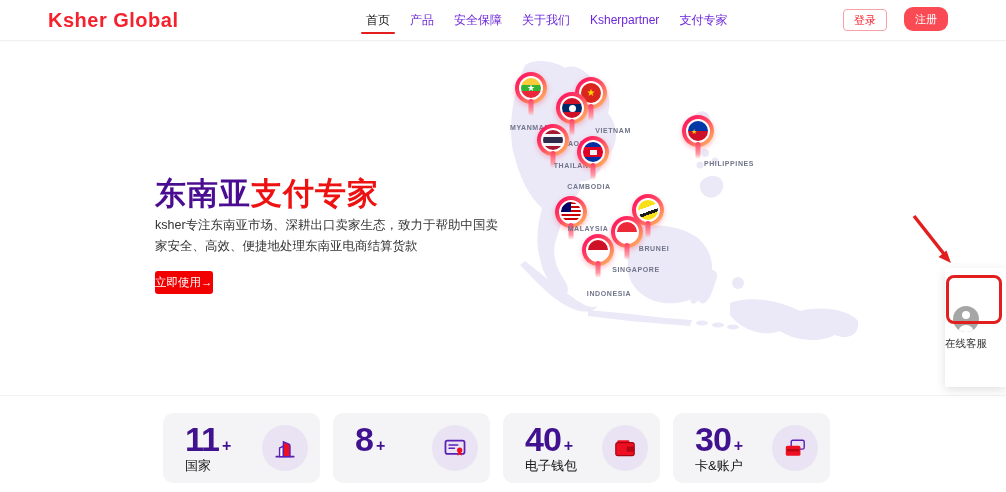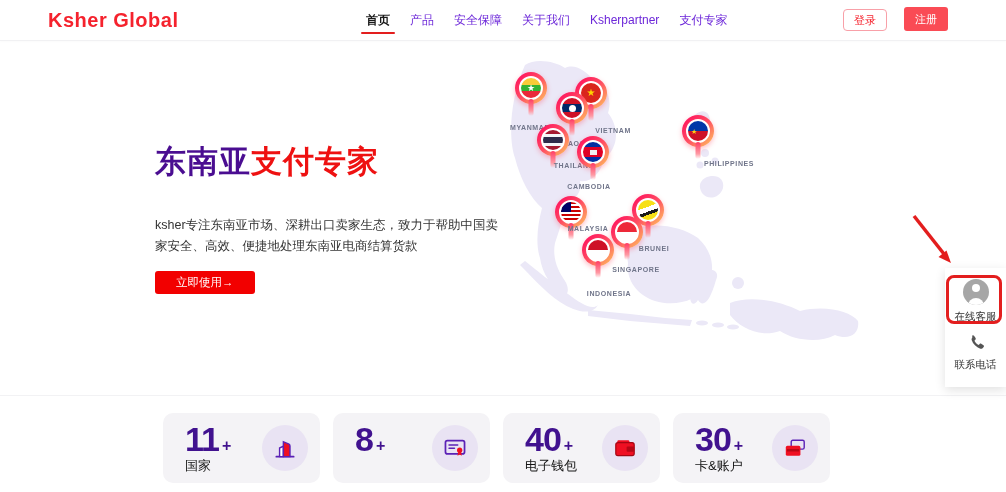--- a/index.html
+++ b/index.html
@@ -4,32 +4,32 @@
 <style>
   html,body{margin:0;padding:0;}
   body{width:1006px;height:492px;background:#fff;font-family:"Liberation Sans","DejaVu Sans",sans-serif;overflow:hidden;}
   #page{position:relative;width:1006px;height:492px;background:#fff;overflow:hidden;}
 
   
   .header{position:absolute;left:0;top:0;width:1006px;height:40px;background:#fff;border-bottom:1px solid #f1f1f3;box-shadow:0 1px 2px rgba(0,0,0,.02);z-index:6;}
   .logo{position:absolute;left:48px;top:0;height:40px;line-height:40px;font-size:20px;font-weight:700;color:#f5222d;letter-spacing:.5px;}
   .nav{position:absolute;left:366px;top:0;height:40px;display:flex;align-items:center;gap:20px;}
   .nav-item{position:relative;font-size:12px;color:#6d28d9;cursor:pointer;white-space:nowrap;height:40px;line-height:40px;}
-  .nav-item.active{color:#1a1a1a;font-weight:700;}
+  .nav-item.active{color:#1a1a1a;font-weight:400;}
   .nav-item.active::after{content:"";position:absolute;left:-5px;right:-5px;bottom:6px;height:2px;background:#e31e1e;border-radius:1px;}
   .btn-login{position:absolute;left:843px;top:9px;width:44px;height:22px;box-sizing:border-box;background:#fff;border:1px solid #f8a0a8;border-radius:4px;color:#f5222d;font-size:11px;display:flex;align-items:center;justify-content:center;cursor:pointer;}
-  .btn-register{position:absolute;left:904px;top:7px;width:44px;height:24px;box-sizing:border-box;background:#fa4b55;border:none;border-radius:3px;color:#fff;font-size:11px;display:flex;align-items:center;justify-content:center;cursor:pointer;}
+  .btn-register{position:absolute;left:904px;top:7px;width:44px;height:24px;box-sizing:border-box;background:#fa4b55;border:none;border-radius:9px;color:#fff;font-size:11px;display:flex;align-items:center;justify-content:center;cursor:pointer;}
 
   
   .hero{position:absolute;left:0;top:41px;width:1006px;height:354px;background:#fff;border-bottom:1px solid #f2f2f4;}
-  .hero-title{position:absolute;left:155px;top:100px;font-size:31px;font-weight:700;letter-spacing:1px;white-space:nowrap;}
+  .hero-title{position:absolute;left:155px;top:132px;font-size:31px;font-weight:700;letter-spacing:1px;white-space:nowrap;}
   .hero-title .t-purple{color:#4a0d91;}
   .hero-title .t-red{color:#ee1111;}
   .hero-desc{position:absolute;left:155px;top:174px;width:350px;font-size:12.5px;line-height:1.65;color:#333;}
-  .hero-cta{position:absolute;left:155px;top:230px;background:#f20000;color:#fff;font-size:11.5px;padding:4px 21px;border:none;border-radius:3px;cursor:pointer;white-space:nowrap;}
+  .hero-cta{position:absolute;left:155px;top:230px;background:#f20000;color:#fff;font-size:11.5px;padding:4px 0;border:none;border-radius:3px;cursor:pointer;white-space:nowrap;}
 
   
   .map-wrap{position:absolute;left:480px;top:53px;width:380px;height:290px;}
   .pin{position:absolute;width:32px;height:48px;z-index:3;}
   .pin-head{position:absolute;left:0;top:0;width:32px;height:32px;border-radius:50%;background:linear-gradient(135deg,#ff1b5e 15%,#ff4d62 50%,#ffb25e 90%);display:flex;align-items:center;justify-content:center;box-shadow:0 2px 5px rgba(255,60,90,.35);}
   .pin-tail{position:absolute;left:50%;top:27px;transform:translateX(-50%);width:5px;height:17px;border-radius:3px;background:linear-gradient(180deg,#ff3b63,#ff9aa4 70%,rgba(255,170,175,0));}
   .pin-flag{position:relative;width:20px;height:20px;border-radius:50%;border:2px solid #fff;box-sizing:content-box;overflow:hidden;display:flex;align-items:center;justify-content:center;}
   .flag-mm{background:linear-gradient(180deg,#f9cb38 33%,#34b233 33% 66%,#ea2839 66%);}
   .flag-mm::after{content:"★";color:#fff;font-size:9px;line-height:1;}
   .flag-vn{background:#da251d;}
@@ -42,21 +42,21 @@
   .flag-ph{background:linear-gradient(180deg,#0038a8 50%,#ce1126 50%);}
   .flag-ph::after{content:"★";position:absolute;left:3px;top:50%;transform:translateY(-50%);color:#fcd116;font-size:7px;line-height:1;}
   .flag-my{background:repeating-linear-gradient(180deg,#cc0001 0 2px,#fff 2px 4px);}
   .flag-my::before{content:"";position:absolute;left:0;top:0;width:10px;height:10px;background:#010066;}
   .flag-bn{background:linear-gradient(160deg,#f7e017 38%,#fff 38% 56%,#1a1a1a 56% 68%,#f7e017 68%);}
   .flag-sg{background:linear-gradient(180deg,#ed2939 50%,#fff 50%);}
   .flag-id{background:linear-gradient(180deg,#ce1126 50%,#fff 50%);}
   .pin-label{position:absolute;transform:translate(-50%,-50%);font-size:7px;font-weight:700;color:#70758a;letter-spacing:.6px;white-space:nowrap;z-index:3;}
 
   
-  .float-panel{position:absolute;left:945px;top:268px;width:61px;height:119px;background:#fff;box-shadow:0 3px 10px rgba(0,0,0,.12);z-index:7;display:flex;flex-direction:column;align-items:center;padding-top:11px;box-sizing:border-box;}
+  .float-panel{position:absolute;left:945px;top:268px;width:61px;height:119px;background:#fff;box-shadow:0 3px 10px rgba(0,0,0,.12);z-index:7;display:flex;flex-direction:row;align-items:center;padding-top:11px;box-sizing:border-box;gap:46px;}
   .fp-item{display:flex;flex-direction:column;align-items:center;cursor:pointer;margin-bottom:9px;}
   .fp-label{font-size:10.5px;color:#333;margin-top:5px;white-space:nowrap;}
   .avatar{position:relative;width:26px;height:26px;border-radius:50%;background:#a6a6a6;overflow:hidden;}
   .avatar::before{content:"";position:absolute;left:50%;top:5px;transform:translateX(-50%);width:8px;height:8px;border-radius:50%;background:#fff;}
   .avatar::after{content:"";position:absolute;left:50%;bottom:-3px;transform:translateX(-50%);width:16px;height:10px;border-radius:8px 8px 0 0;background:#fff;}
   .highlight-box{position:absolute;left:946px;top:275px;width:56px;height:49px;box-sizing:border-box;border:3px solid #e31e1e;border-radius:8px;z-index:9;pointer-events:none;}
   .arrow-svg{position:absolute;left:900px;top:208px;z-index:9;pointer-events:none;}
 
   
   .stats-row{position:absolute;left:163px;top:413px;display:flex;gap:13px;z-index:2;}

